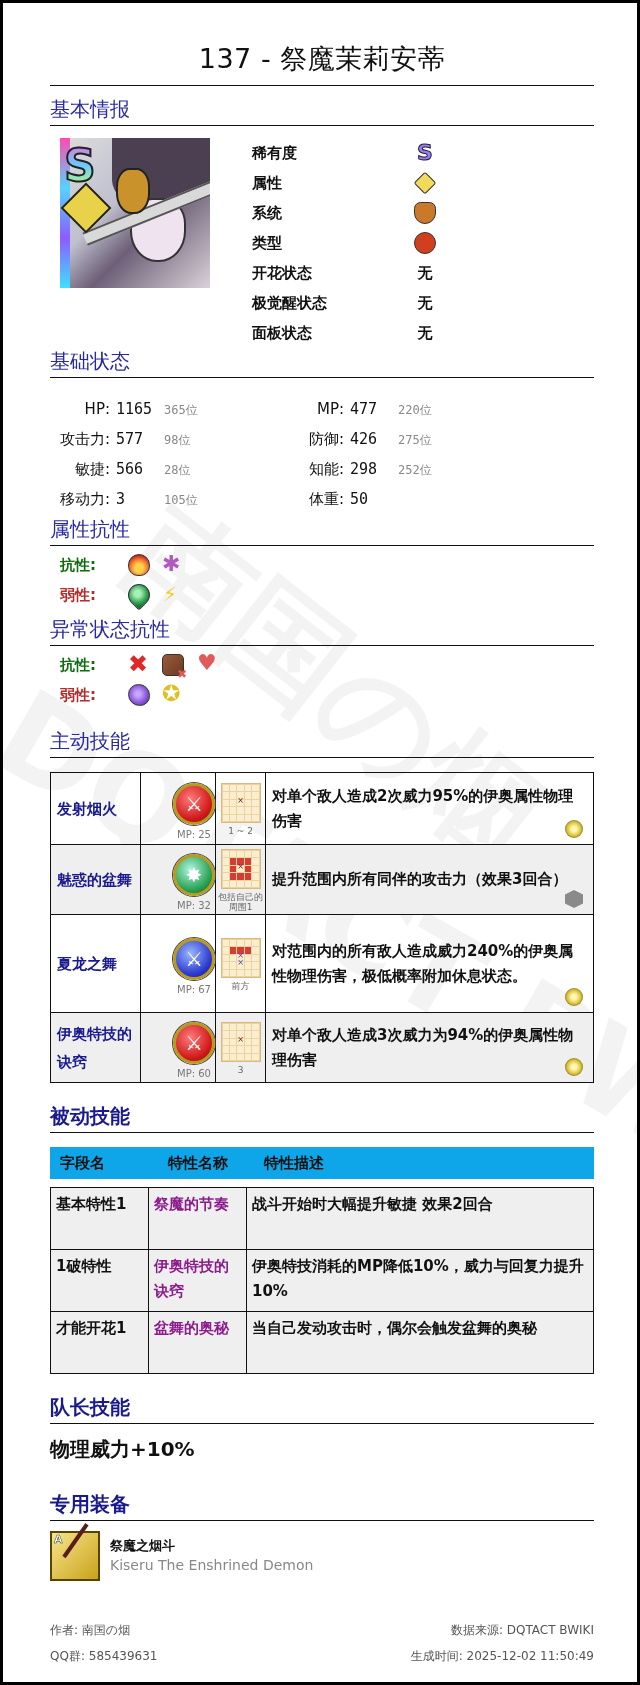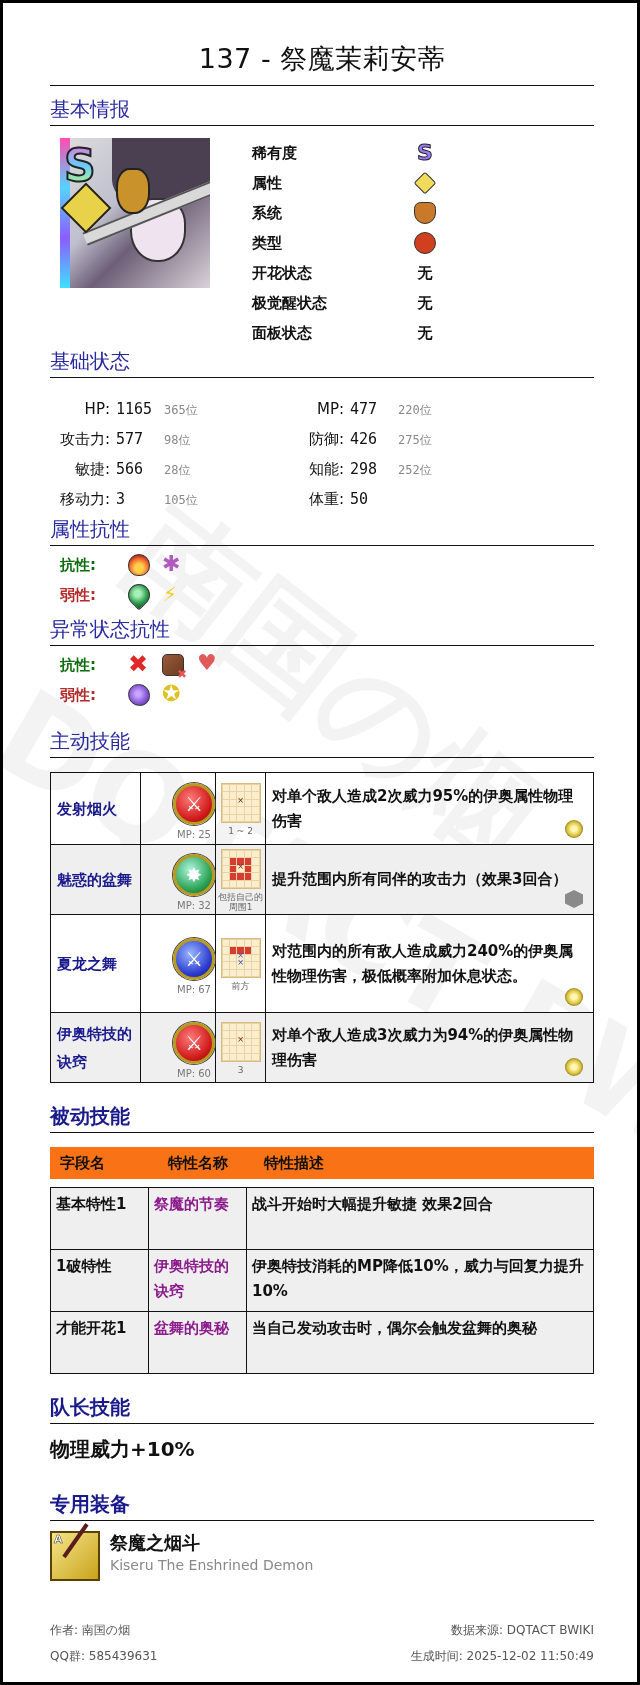--- a/index.html
+++ b/index.html
@@ -99,36 +99,36 @@
   .grid div.center::after { content: "×"; position: absolute; left: 0; top: -4px; width: 100%; font-size: 8px; color: #4050c0; text-align: center; }
   .grid div.on.center::after { color: #7a1a1a; }
   .range-lbl { font-size: 9px; color: #666; margin-top: 3px; line-height: 10px; padding-bottom: 2px; }
   .sk-desc { padding: 6px 6px; font-weight: bold; font-size: 15px; line-height: 25px; position: relative; }
   .sk-desc .txt { padding-right: 4px; }
   .mark { position: absolute; right: 10px; bottom: 6px; width: 18px; height: 18px; }
   .mark.star { border-radius: 50%; background: radial-gradient(circle, #fff7b0 20%, #d8c03a 55%, #6c5a10 80%); }
   .mark.hex { background: #8a8a8a; clip-path: polygon(50% 0, 100% 25%, 100% 75%, 50% 100%, 0 75%, 0 25%); }
 
   
-  .passive-head { margin-top: 14px; background: #f97316; height: 32px; display: flex; align-items: center; font-weight: bold; font-size: 15px; }
+  .passive-head { margin-top: 14px; background: #0ea5e9; height: 32px; display: flex; align-items: center; font-weight: bold; font-size: 15px; }
   .passive-head span:nth-child(1) { width: 108px; padding-left: 10px; }
   .passive-head span:nth-child(2) { width: 98px; padding-left: 10px; }
   .passive-head span:nth-child(3) { padding-left: 8px; }
   .passive { width: 544px; border-collapse: collapse; margin-top: 8px; background: #efefef; }
   .passive td { border: 1.5px solid #111; padding: 4px 5px; font-weight: bold; font-size: 15px; line-height: 25px; vertical-align: top; height: 62px; }
   .passive td.c1 { width: 98px; }
   .passive td.c2 { width: 98px; color: #8c1b8c; }
 
   .leader { margin-top: 12px; font-weight: bold; font-size: 20px; }
   .equip { display: flex; margin-top: 10px; align-items: flex-start; }
   .equip-icon { width: 50px; height: 50px; background: linear-gradient(135deg, #f6e58a, #c9a21c); border: 2px solid #5a4300; position: relative; }
   .equip-icon .a { position: absolute; left: 2px; top: 0; font-size: 11px; font-weight: bold; color: #fff; -webkit-text-stroke: 0.5px #333; }
   .equip-icon .pipe { position: absolute; left: 12px; top: 22px; width: 40px; height: 4px; background: #5a1c1c; transform: rotate(-55deg); transform-origin: left center; }
   .equip-text { margin-left: 10px; }
-  .equip-name { font-weight: bold; font-size: 18px; margin-top: 0; }
+  .equip-name { font-weight: bold; font-size: 13px; margin-top: 6px; }
   .equip-sub { font-size: 14px; color: #888; margin-top: 2px; }
 
   .footer { position: absolute; left: 47px; top: 1614px; width: 544px; font-size: 12px; color: #555; }
   .footer .row { display: flex; justify-content: space-between; height: 26px; align-items: center; }
 </style>
 </head>
 <body>
 
 <div class="page">
   <div class="watermark">

